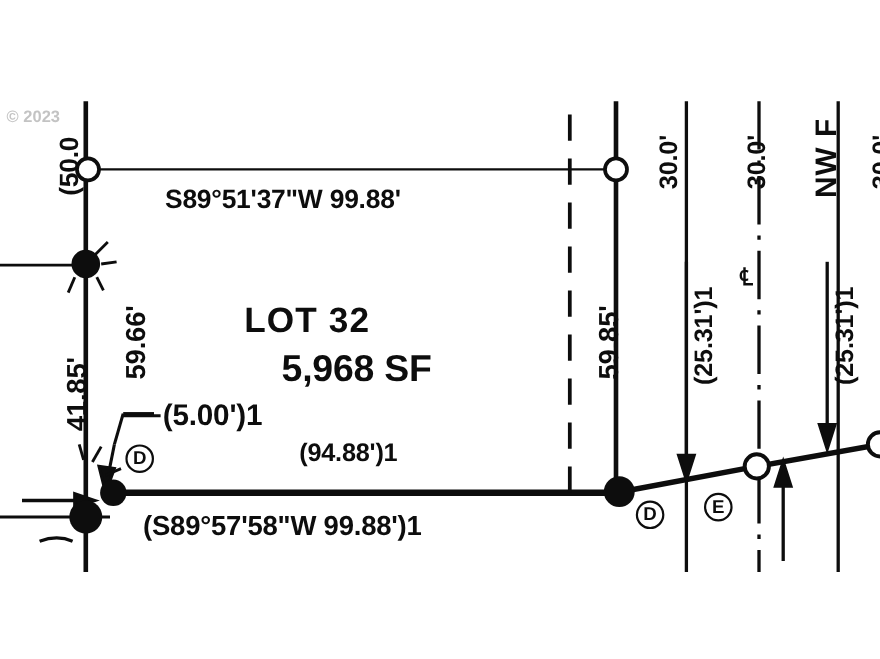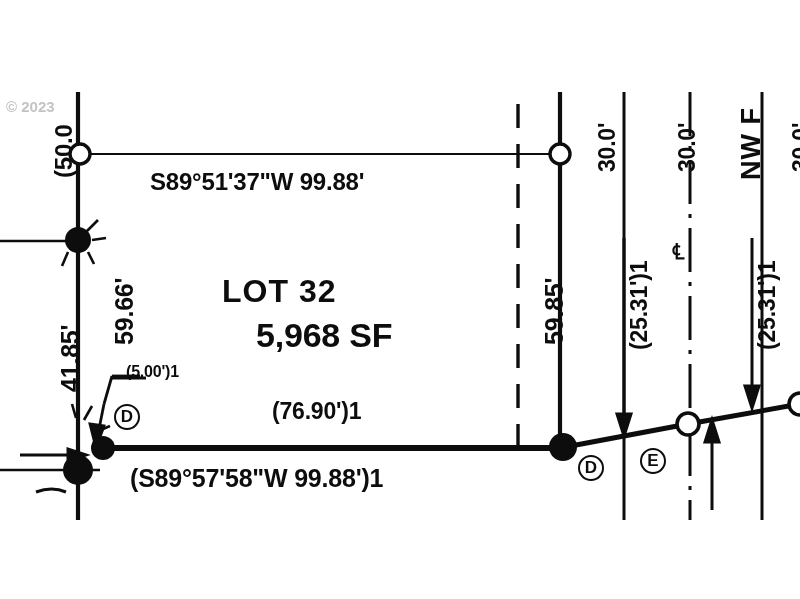--- a/index.html
+++ b/index.html
@@ -163,23 +163,23 @@
   <div class="watermark" style="left:6px; top:98px;">© 2023</div>
 
   <div class="lbl" style="left:150px; top:170px; font-size:24px;">S89°51'37"W  99.88'</div>
 
   <div class="lbl" style="left:222px; top:275px; font-size:32px; letter-spacing:1px;">LOT 32</div>
 
   <div class="lbl" style="left:228px; top:318px; font-size:34px;margin-left:28px;">5,968 SF</div>
 
   <div class="lbl" style="left:130px; top:466px; font-size:25px;">(S89°57'58"W  99.88')1</div>
 
-  <div class="lbl" style="left:272px; top:400px; font-size:23px;">(76.90')1</div>
-
-  <div class="lbl" style="left:126px; top:364px; font-size:16px;text-align:center;">(5.00')1</div>
+  <div class="lbl" style="left:272px; top:400px; font-size:23px;">(94.88')1</div>
+
+  <div class="lbl" style="left:148px; top:364px; font-size:27px;text-align:center;">(5.00')1</div>
 
   <div class="lbl rot90" style="left:52px; top:178px; font-size:24px;">(50.0</div>
 
   <div class="lbl rot90" style="left:58px; top:392px; font-size:25px;">41.85'</div>
 
   <div class="lbl rot90" style="left:112px; top:345px; font-size:25px;">59.66'</div>
 
   <div class="lbl rot90" style="left:542px; top:345px; font-size:25px;">59.85'</div>
 
   <div class="lbl rot90" style="left:596px; top:172px; font-size:23px;">30.0'</div>

